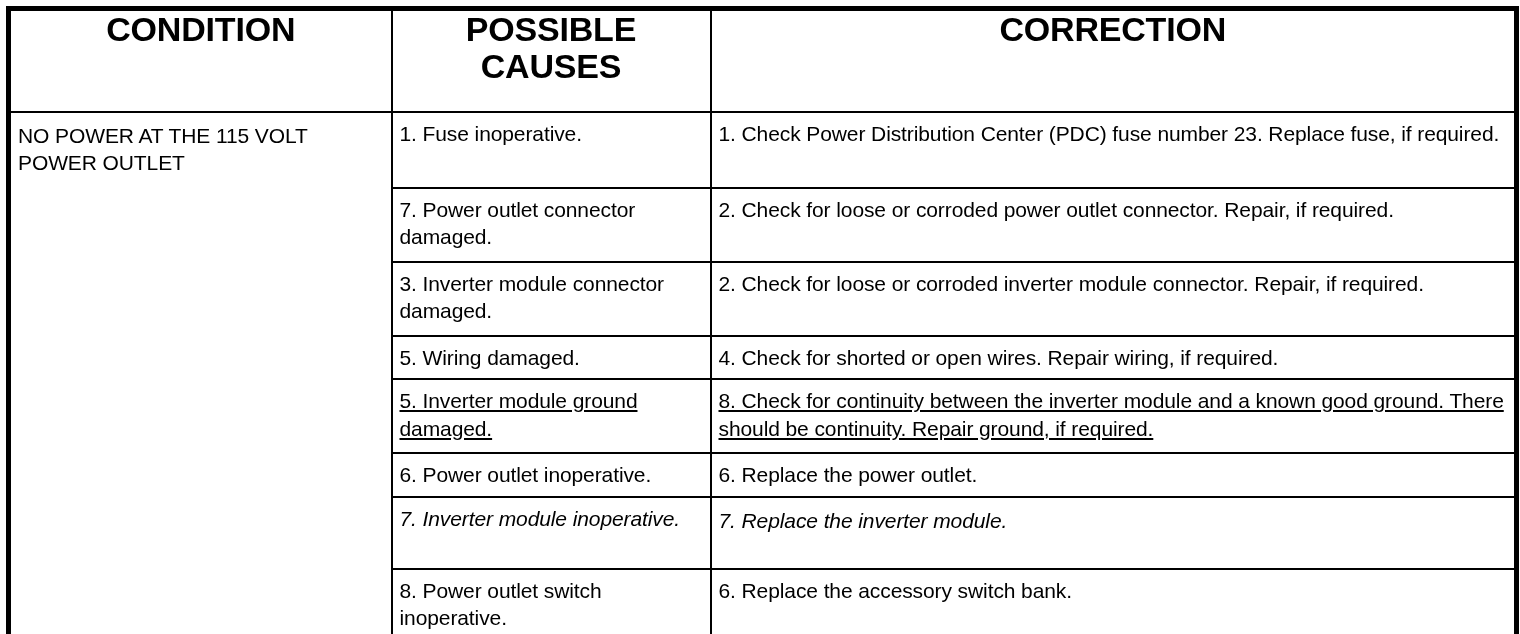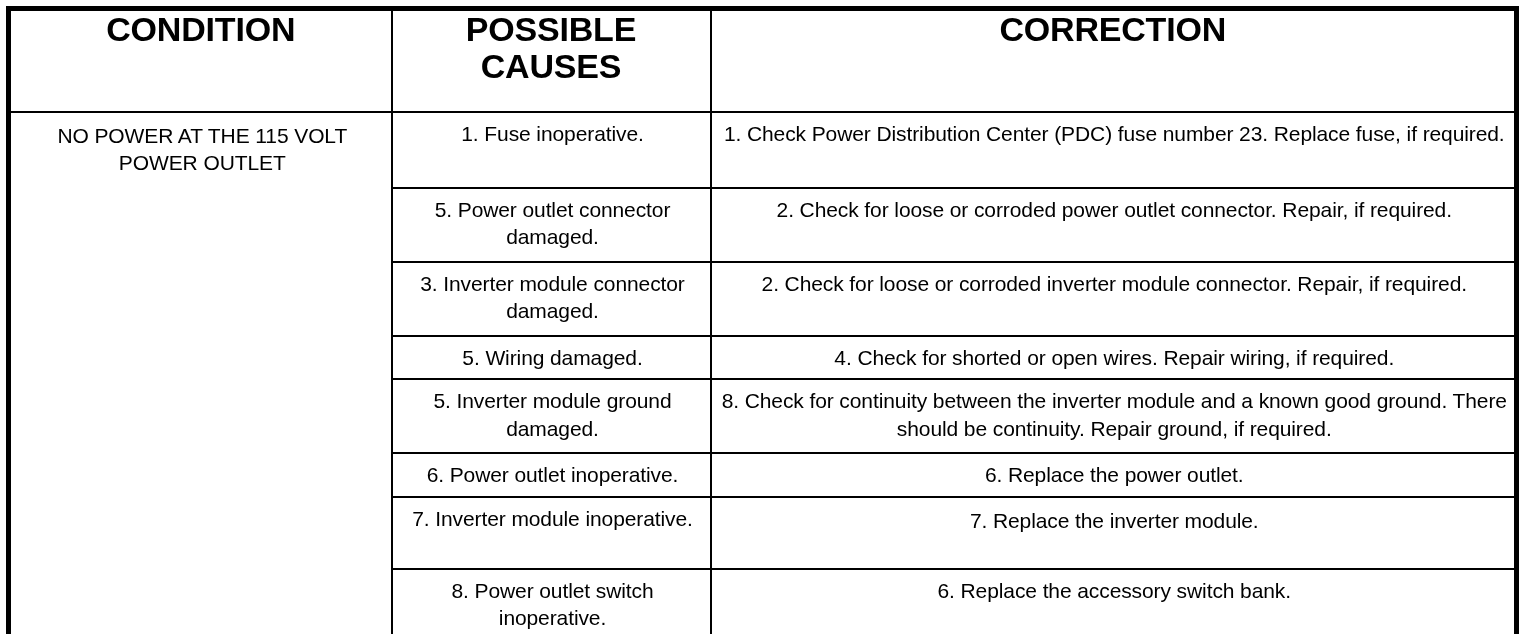--- a/index.html
+++ b/index.html
@@ -65,21 +65,21 @@
     letter-spacing: -0.2px;
     text-align: center;
     padding: 0 14px;
   }
 
   
   .cell-txt {
     font-size: 21px;
     line-height: 1.30;
     padding: 7px 4px 7px 7px;
-    text-align: center;
+    text-align: left;
     letter-spacing: -0.1px;
   }
 
   td.condition-cell {
     vertical-align: top;
   }
   td.condition-cell .cell-txt {
     padding-top: 9px;
   }
 
@@ -89,23 +89,23 @@
   }
   td.vmid {
     vertical-align: middle;
   }
 
   
   tr.r1 td { height: 74px; }
   tr.r2 td { height: 72px; }
   tr.r3 td { height: 72px; margin-top: 12px; }
   tr.r4 td { height: 41px; }
-  tr.r5 td { height: 72px; }
+  tr.r5 td { height: 72px; text-decoration: underline; }
   tr.r6 td { height: 40px; }
-  tr.r7 td { height: 70px; }
+  tr.r7 td { height: 70px; font-style: italic; }
   tr.r8 td { height: 72px; }
 </style>
 </head>
 <body>
 
 <div class="page">
   <table class="diag">
     <colgroup>
       <col class="c-condition">
       <col class="c-causes">
@@ -131,21 +131,21 @@
         <td>
           <div class="cell-txt">1. Fuse inoperative.</div>
         </td>
         <td>
           <div class="cell-txt">1. Check Power Distribution Center (PDC) fuse number 23. Replace fuse, if required.</div>
         </td>
       </tr>
 
       <tr class="r2">
         <td>
-          <div class="cell-txt">5. Power outlet connector damaged.</div>
+          <div class="cell-txt">7. Power outlet connector damaged.</div>
         </td>
         <td>
           <div class="cell-txt">2. Check for loose or corroded power outlet connector. Repair, if required.</div>
         </td>
       </tr>
 
       <tr class="r3">
         <td>
           <div class="cell-txt">3. Inverter module connector damaged.</div>
         </td>

